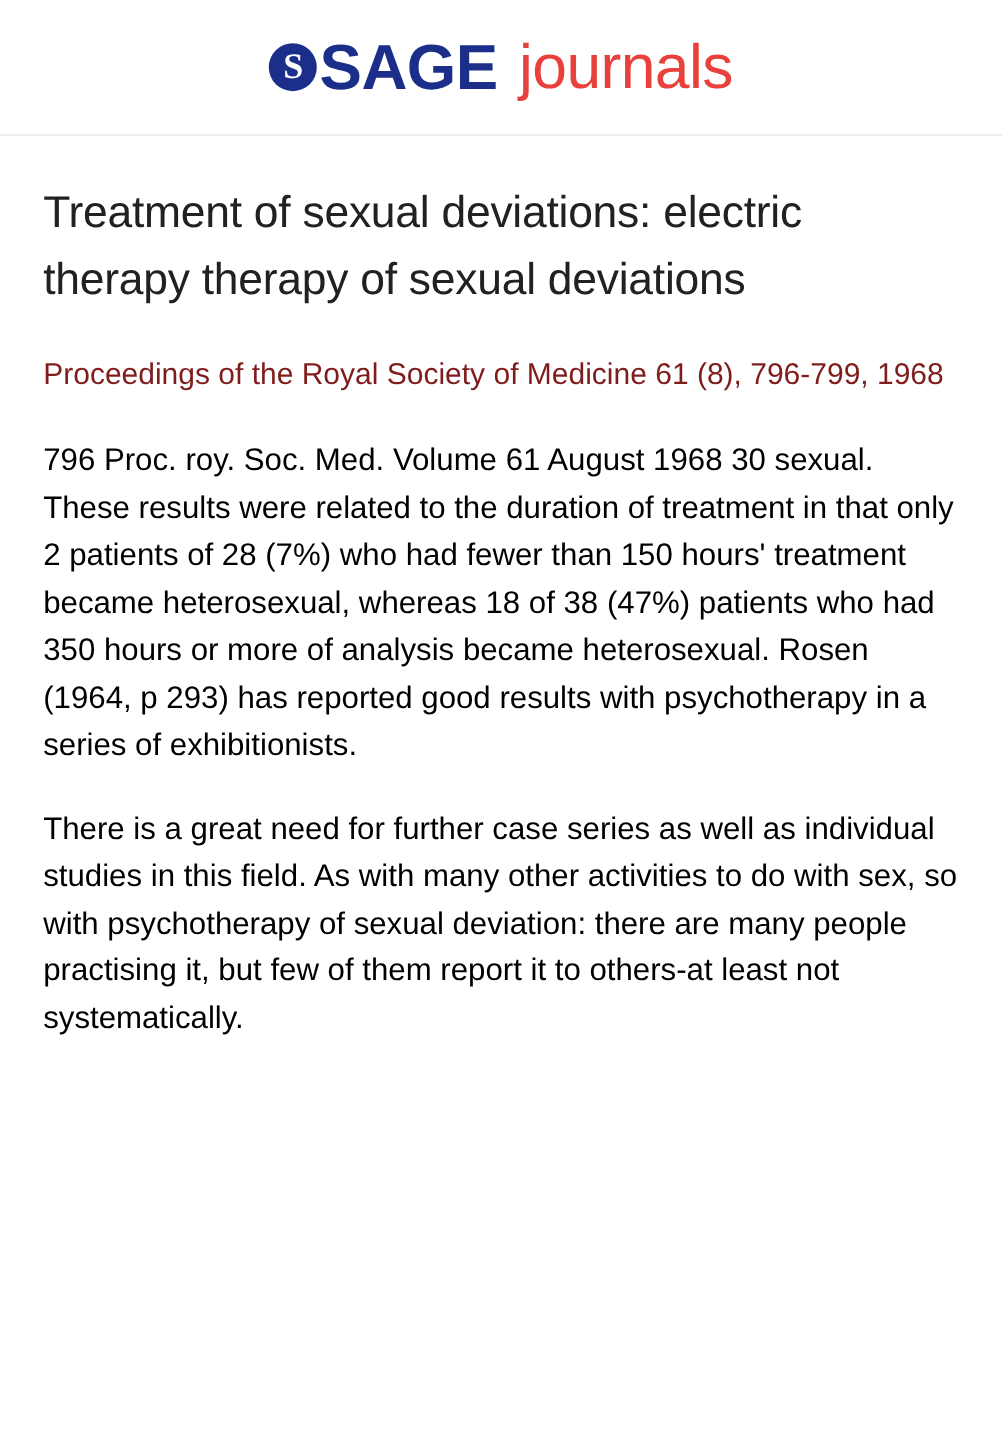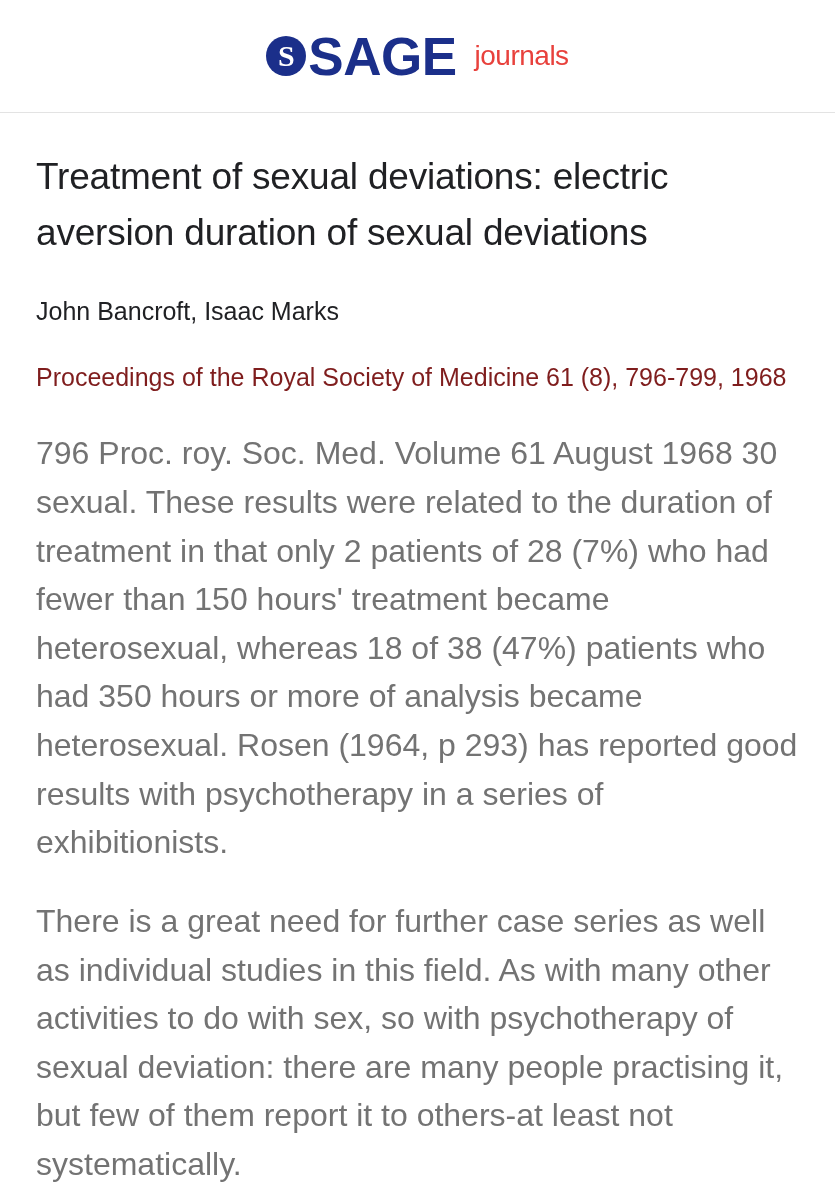--- a/index.html
+++ b/index.html
@@ -59,21 +59,21 @@
   .sage-word {
     font-family: "Liberation Sans", sans-serif;
     font-size: 53px;
     font-weight: bold;
     color: #1b2f8a;
     letter-spacing: -0.5px;
     line-height: 1;
   }
   .journals-word {
     font-family: "Liberation Sans", sans-serif;
-    font-size: 28px;
+    font-size: 52px;
     color: #e8413c;
     line-height: 1;
     letter-spacing: -0.5px;
   }
   
   .content {
     padding: 36px 36px 0 36px;
     box-sizing: border-box;
     flex: 1;
   }
@@ -91,23 +91,23 @@
     color: #202124;
     margin: 0 0 30px 0;
   }
   .citation {
     font-size: 25px;
     line-height: 1.45;
     color: #7f1d1d;
     margin: 0 0 34px 0;
   }
   .abstract-para {
-    font-size: 32px;
+    font-size: 26px;
     line-height: 1.52;
-    color: #737373;
+    color: #000000;
     margin: 0 0 30px 0;
   }
   .abstract-para:last-child {
     margin-bottom: 12px;
   }
 </style>
 </head>
 <body>
 
 <div class="page">
@@ -116,20 +116,19 @@
     <div class="brand">
       <div class="brand-mark">
         <span class="sage-badge">S</span>
         <span class="sage-word">SAGE</span>
       </div>
       <span class="journals-word">journals</span>
     </div>
   </div>
 
   <div class="content">
-    <h1 class="article-title">Treatment of sexual deviations: electric aversion duration of sexual deviations</h1>
-    <div class="authors">John Bancroft, Isaac Marks</div>
+    <h1 class="article-title">Treatment of sexual deviations: electric therapy therapy of sexual deviations</h1>
     <div class="citation">Proceedings of the Royal Society of Medicine 61 (8), 796-799, 1968</div>
     <p class="abstract-para">796 Proc. roy. Soc. Med. Volume 61 August 1968 30 sexual. These results were related to the duration of treatment in that only 2 patients of 28 (7%) who had fewer than 150 hours' treatment became heterosexual, whereas 18 of 38 (47%) patients who had 350 hours or more of analysis became heterosexual. Rosen (1964, p 293) has reported good results with psychotherapy in a series of exhibitionists.</p>
     <p class="abstract-para">There is a great need for further case series as well as individual studies in this field. As with many other activities to do with sex, so with psychotherapy of sexual deviation: there are many people practising it, but few of them report it to others-at least not systematically.</p>
   </div>
 
 </div>
 
 </body></html>

